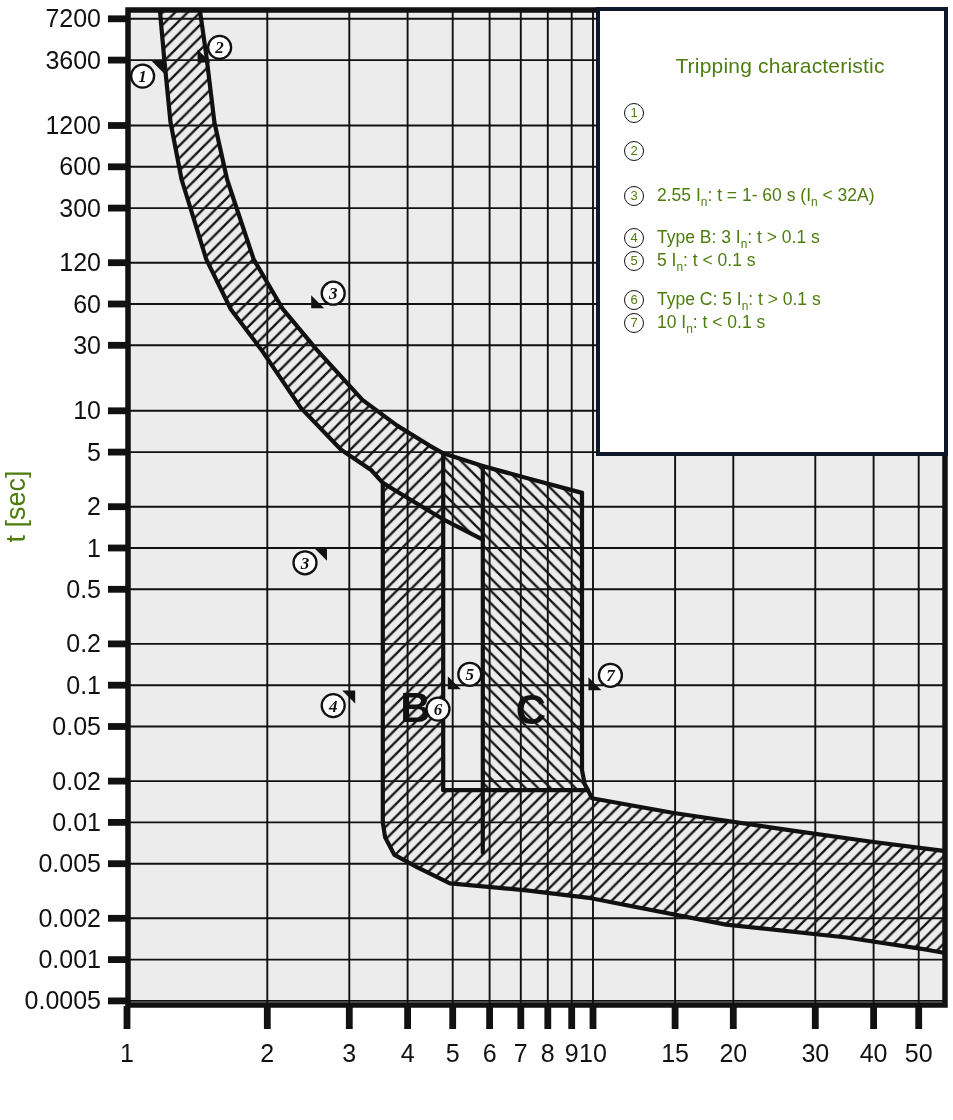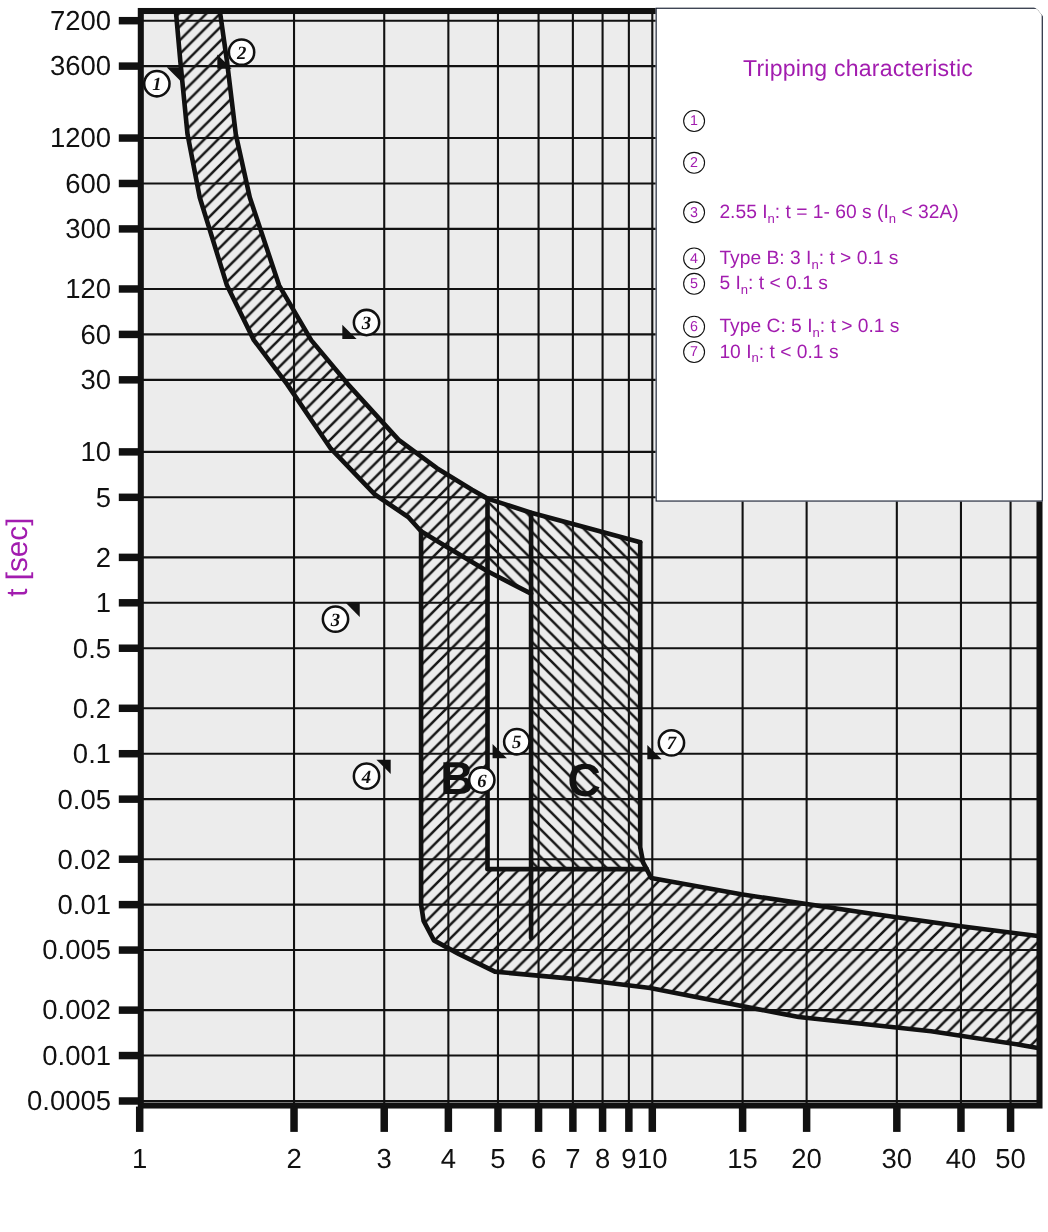--- a/index.html
+++ b/index.html
@@ -1,20 +1,20 @@
 <!DOCTYPE html>
 <html><head>
 <meta charset="utf-8">
 <style>
   html,body{margin:0;padding:0;background:#fff;}
   .stage{position:relative;width:953px;height:1120px;background:#ffffff;overflow:hidden;
-         font-family:"Liberation Sans",sans-serif;color:#a21caf;border-radius:32px;}
+         font-family:"Liberation Sans",sans-serif;color:#4d7c0f;}
   #chart{position:absolute;left:0;top:0;}
   .legendbox{position:absolute;left:596px;top:7px;width:352px;height:449px;
-             background:#ffffff;border:1px solid #0f172a;box-sizing:border-box;
+             background:#ffffff;border:4px solid #0f172a;box-sizing:border-box;
              padding:42px 8px 0 24px;}
   .legend-title{font-size:21px;line-height:25px;text-align:center;letter-spacing:.2px;}
   .legend-items{margin-top:24px;}
   .legend-row{display:flex;align-items:flex-start;font-size:17.5px;line-height:21px;}
   .legend-row .circ{flex:0 0 auto;width:20px;height:20px;border:1.7px solid #111;border-radius:50%;
         box-sizing:border-box;text-align:center;font-size:13px;line-height:17px;margin-top:1px;}
   .legend-row .txt{padding-left:13px;}
   .legend-row.indent .txt{}
   .mb-a{margin-bottom:17px;} .mb-b{margin-bottom:24px;} .mb-c{margin-bottom:21px;}
   .mb-d{margin-bottom:2px;} .mb-e{margin-bottom:18px;}

